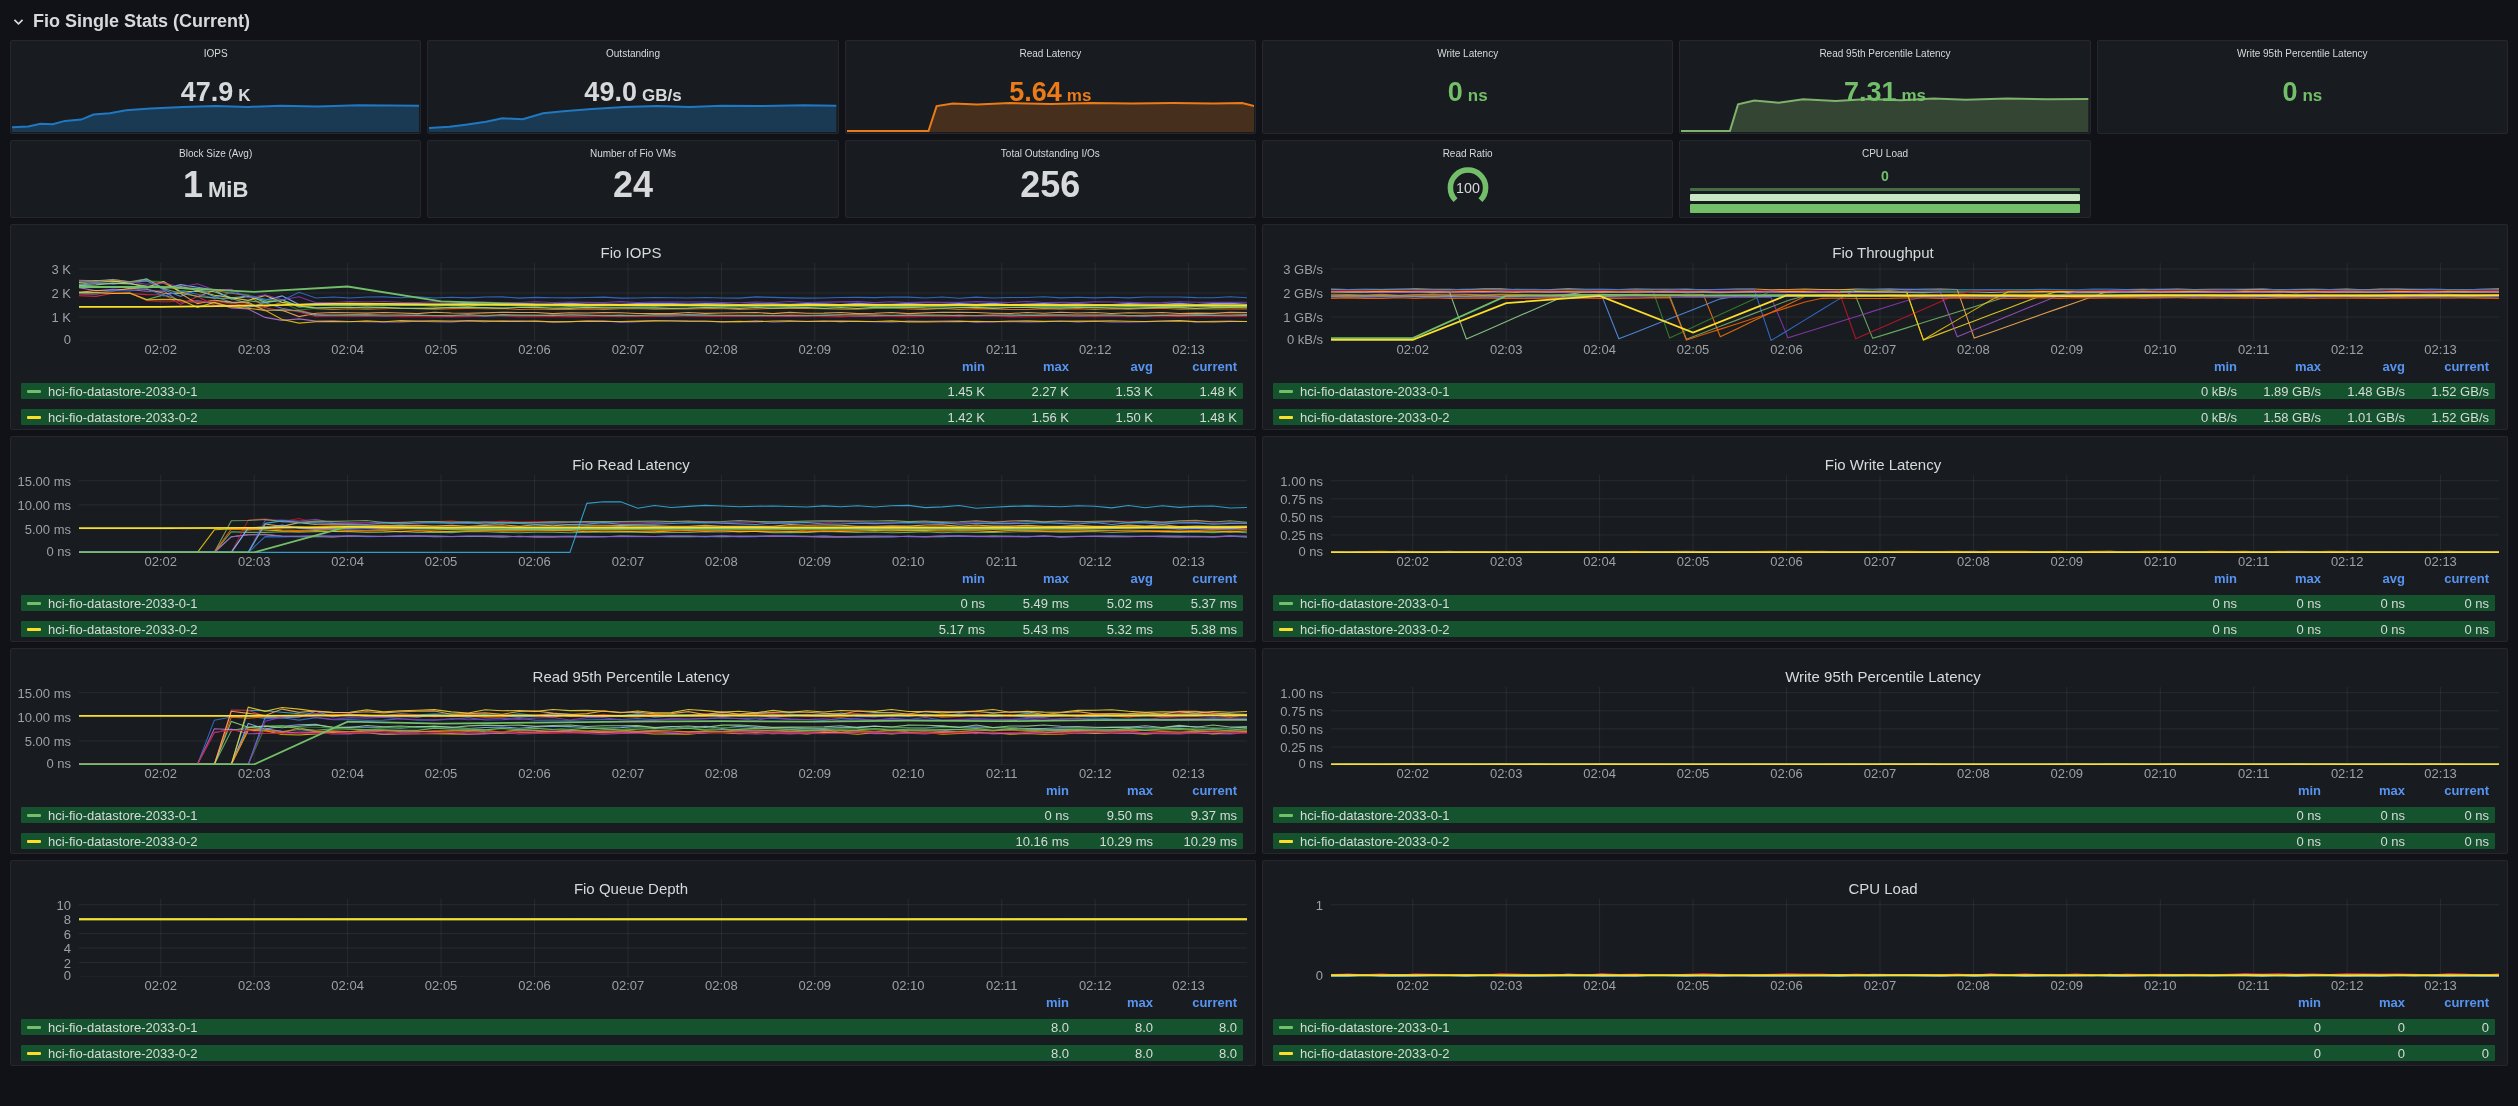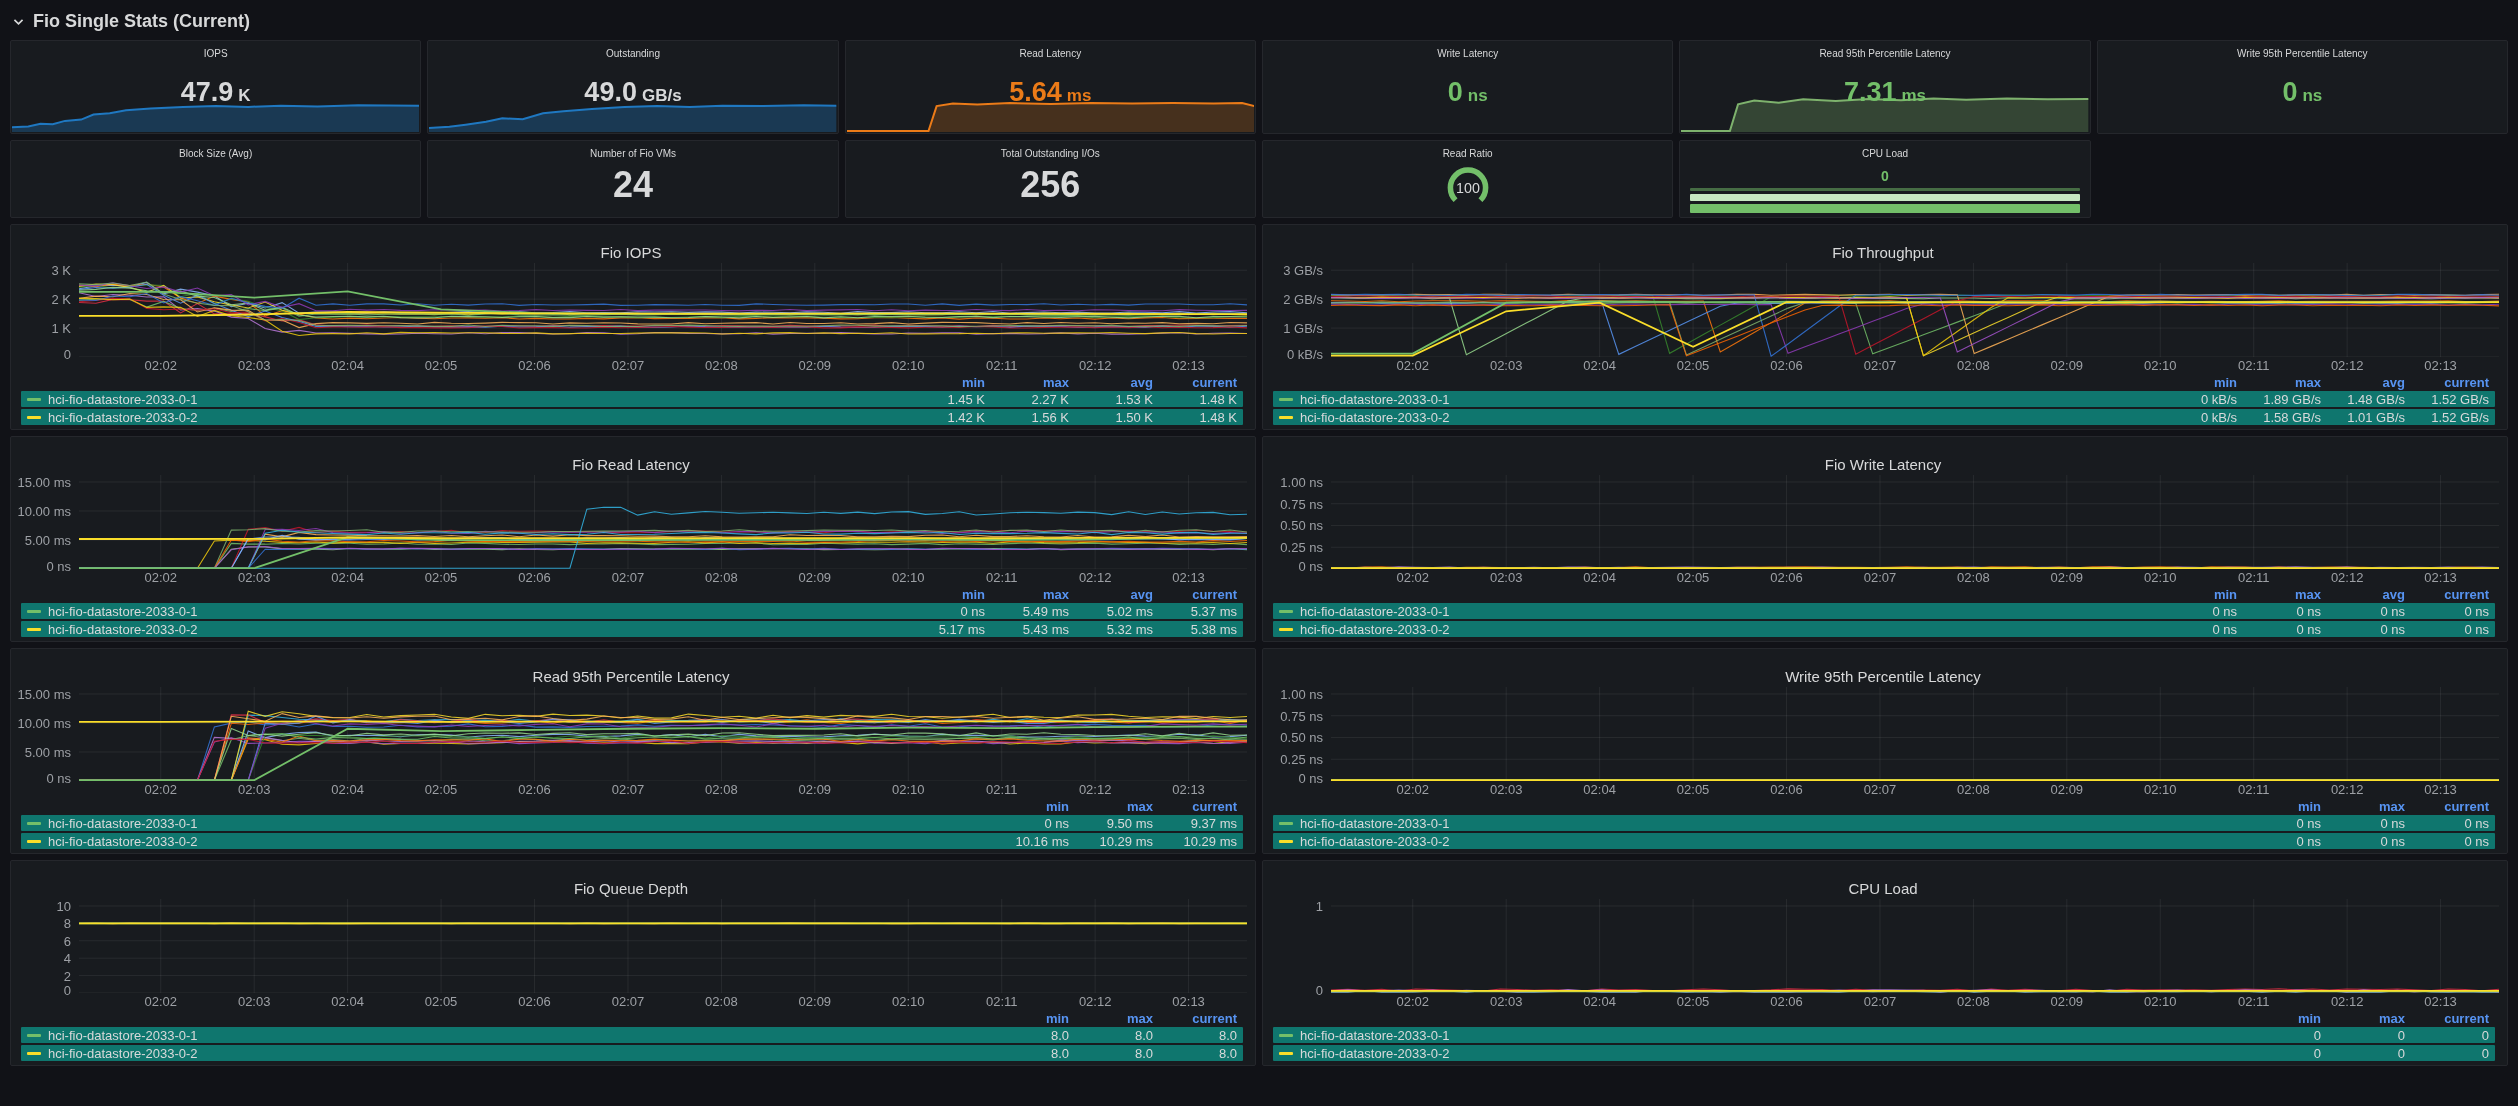--- a/index.html
+++ b/index.html
@@ -28,21 +28,21 @@
   .chart-panel{background:#181b1f;border:1px solid #25272c;border-radius:2px;height:206px;display:flex;flex-direction:column;padding:17px 8px 4px 4px}
   .chart-title{text-align:center;font-size:15px;height:21px;line-height:21px;color:#d8d9da;cursor:pointer}
   .chart-body{display:flex;flex:1;min-height:0}
   .y-axis{position:relative;width:64px;font-size:13px;color:#9da0a5;flex:none}
   .y-axis span{position:absolute;right:8px;transform:translateY(-50%);white-space:nowrap}
   .plot{position:relative;flex:1}
   .plot svg{position:absolute;inset:0;width:100%;height:100%;display:block}
   .x-axis{height:17px;position:relative;margin-left:64px;font-size:13px;color:#9da0a5;flex:none}
   .x-axis span{position:absolute;top:1px;transform:translateX(-50%);white-space:nowrap}
   .legend{font-size:13px;padding:1px 4px 0 6px;flex:none}
-  .legend-row{display:grid;align-items:center;height:16px;margin-top:2px;background:#0f766e;padding:0 6px;border-radius:1px}
+  .legend-row{display:grid;align-items:center;height:16px;margin-top:10px;background:#14532d;padding:0 6px;border-radius:1px}
   .legend-row.head{background:transparent;color:#5794f2;height:14px;margin-top:0;font-weight:600}
   .lg-col{text-align:right;white-space:nowrap}
   .lg-name{display:flex;align-items:center;gap:7px;min-width:0}
   .lg-mark{width:14px;height:3px;border-radius:1px;flex:none}
   .lg-series{white-space:nowrap;overflow:hidden;text-overflow:ellipsis;color:#d8d9da}
 </style>
 </head>
 <body>
 
 <div class="dashboard">
@@ -90,20 +90,21 @@
         <div class="stat-value" style="color: rgb(115, 191, 105);"><span class="num">7.31</span><span class="unit">ms</span></div>
       </div>
       <div class="stat-panel">
         <div class="stat-title">Write 95th Percentile Latency</div>
         <div class="stat-value" style="color: rgb(115, 191, 105);"><span class="num">0</span><span class="unit">ns</span></div>
       </div>
     </div>
   <div class="stat-row r2" id="stat-row-2">
       <div class="stat-panel big">
         <div class="stat-title">Block Size (Avg)</div>
+        <div class="stat-value" style="color: rgb(216, 217, 218);"><span class="num">1</span><span class="unit">MiB</span></div>
       </div>
       <div class="stat-panel big">
         <div class="stat-title">Number of Fio VMs</div>
         <div class="stat-value" style="color: rgb(216, 217, 218);"><span class="num">24</span></div>
       </div>
       <div class="stat-panel big">
         <div class="stat-title">Total Outstanding I/Os</div>
         <div class="stat-value" style="color: rgb(216, 217, 218);"><span class="num">256</span></div>
       </div>
       <div class="stat-panel">

